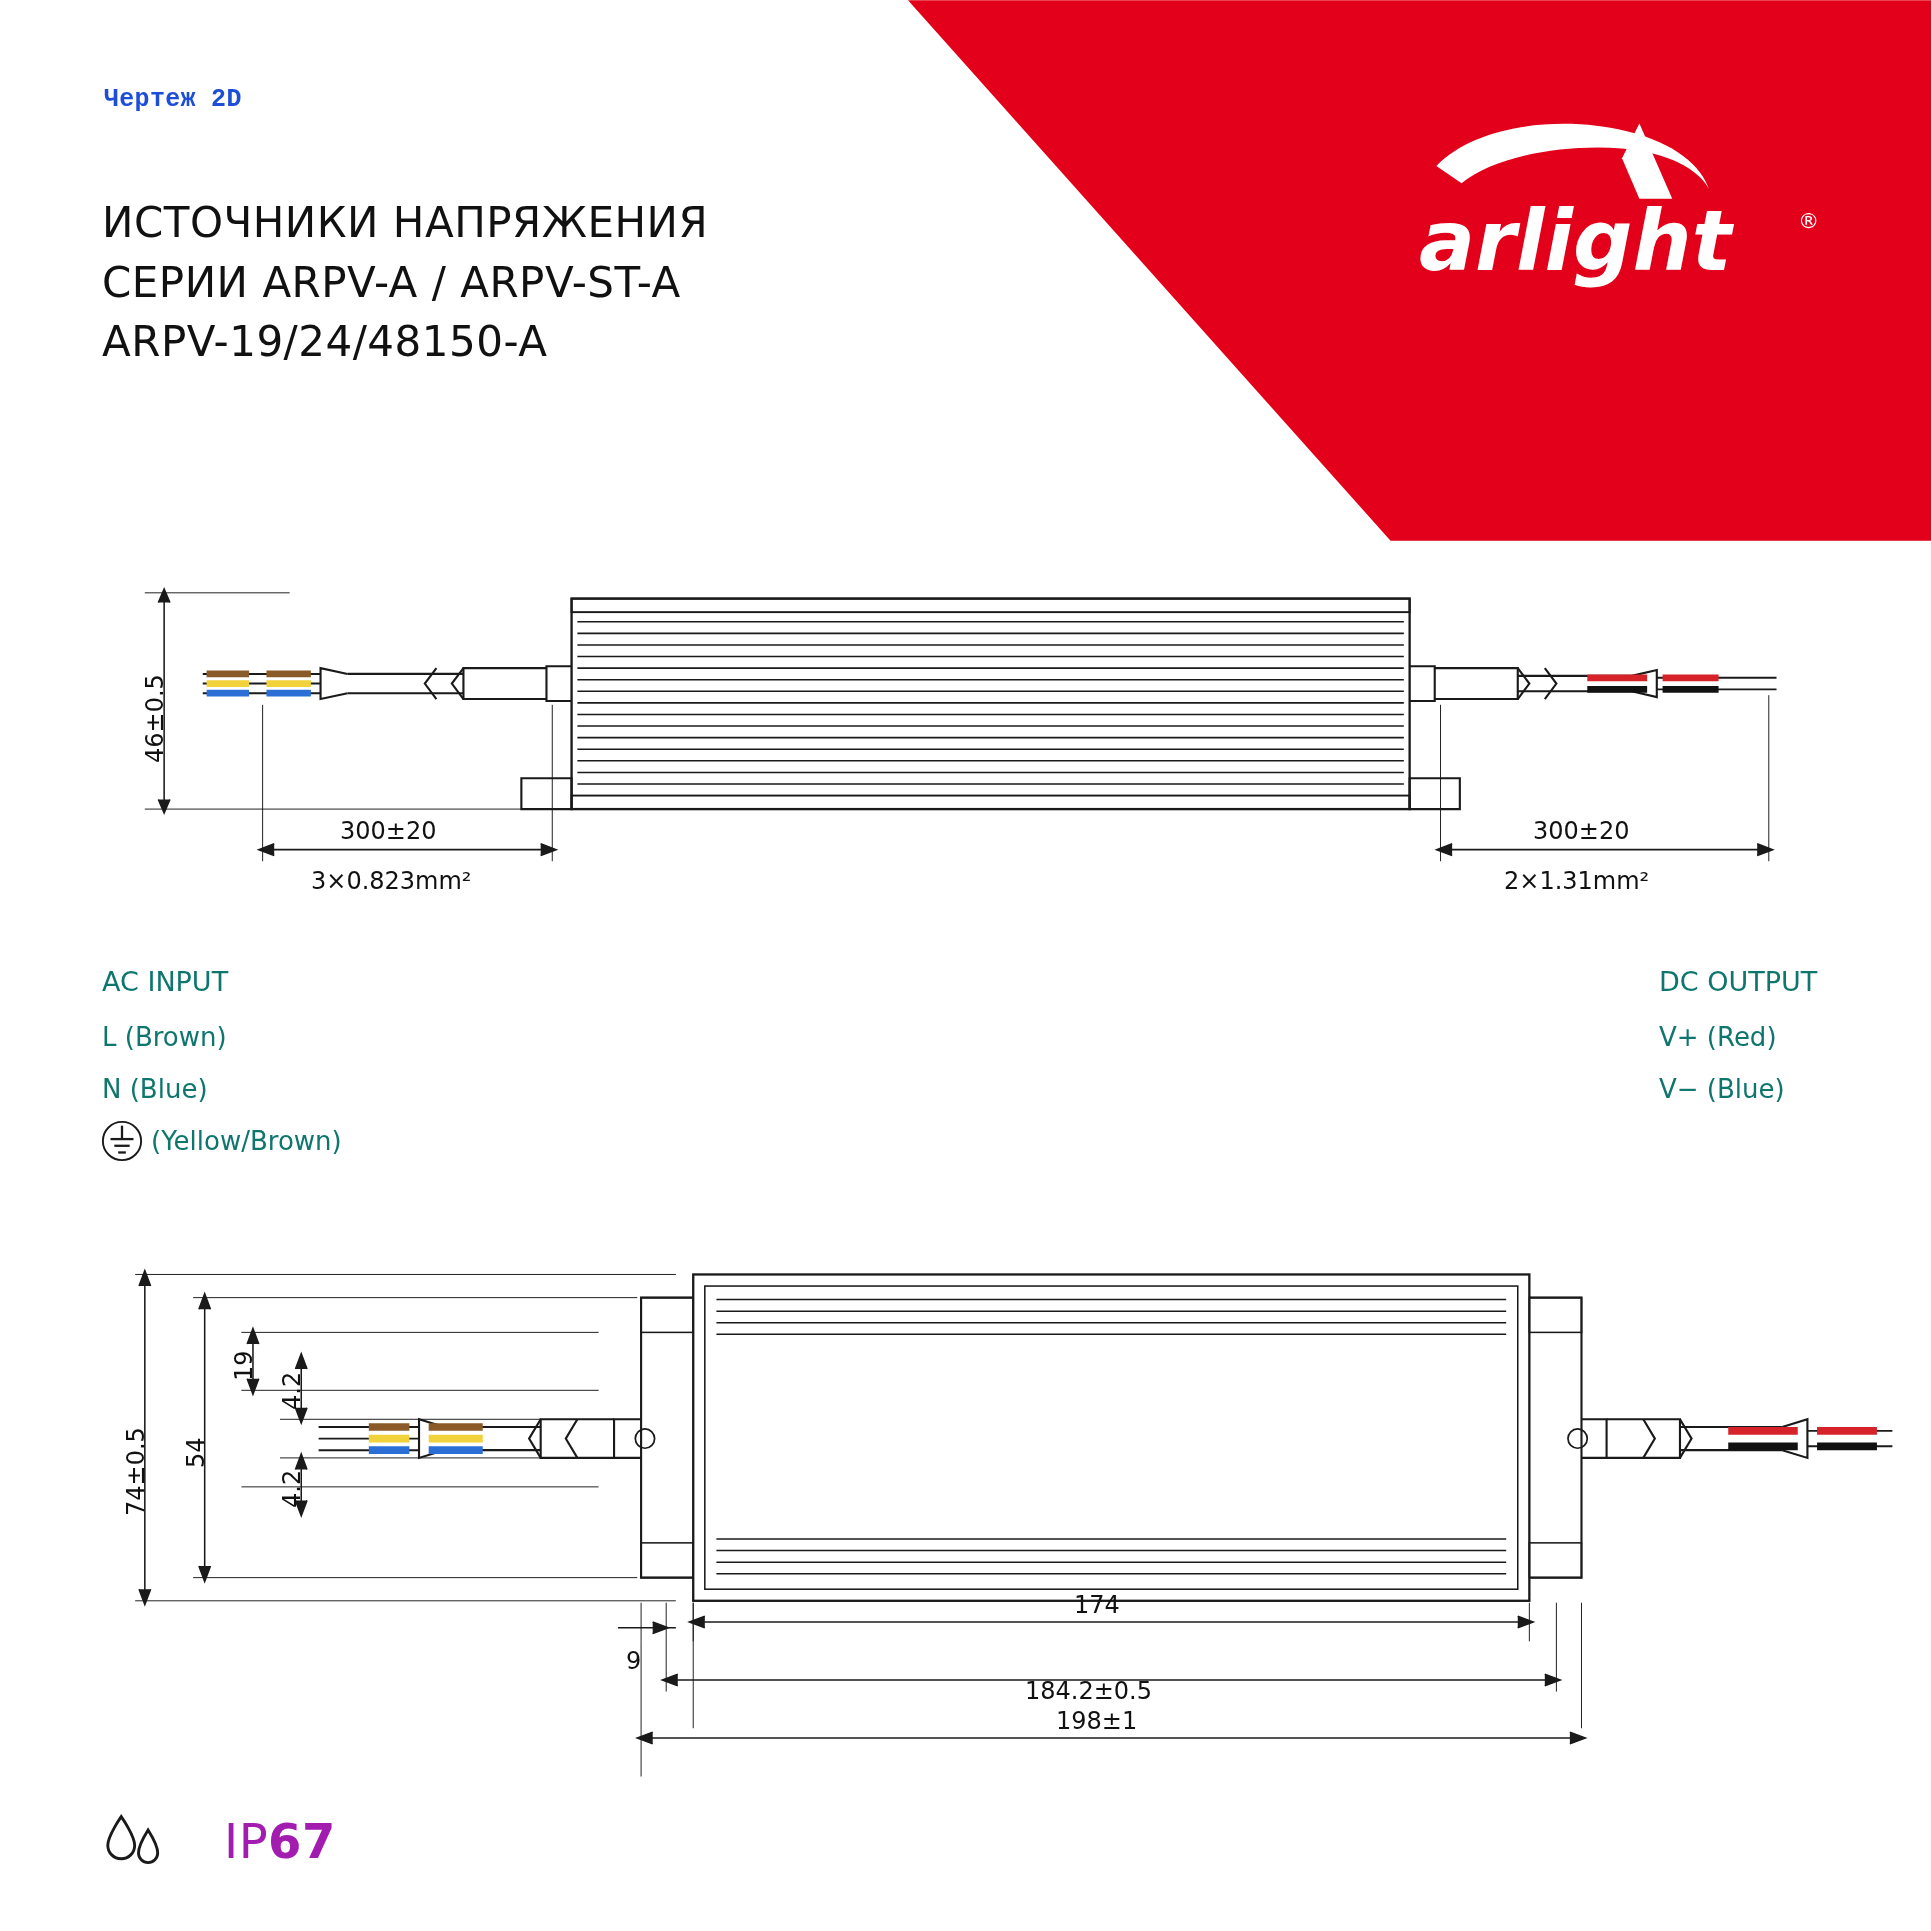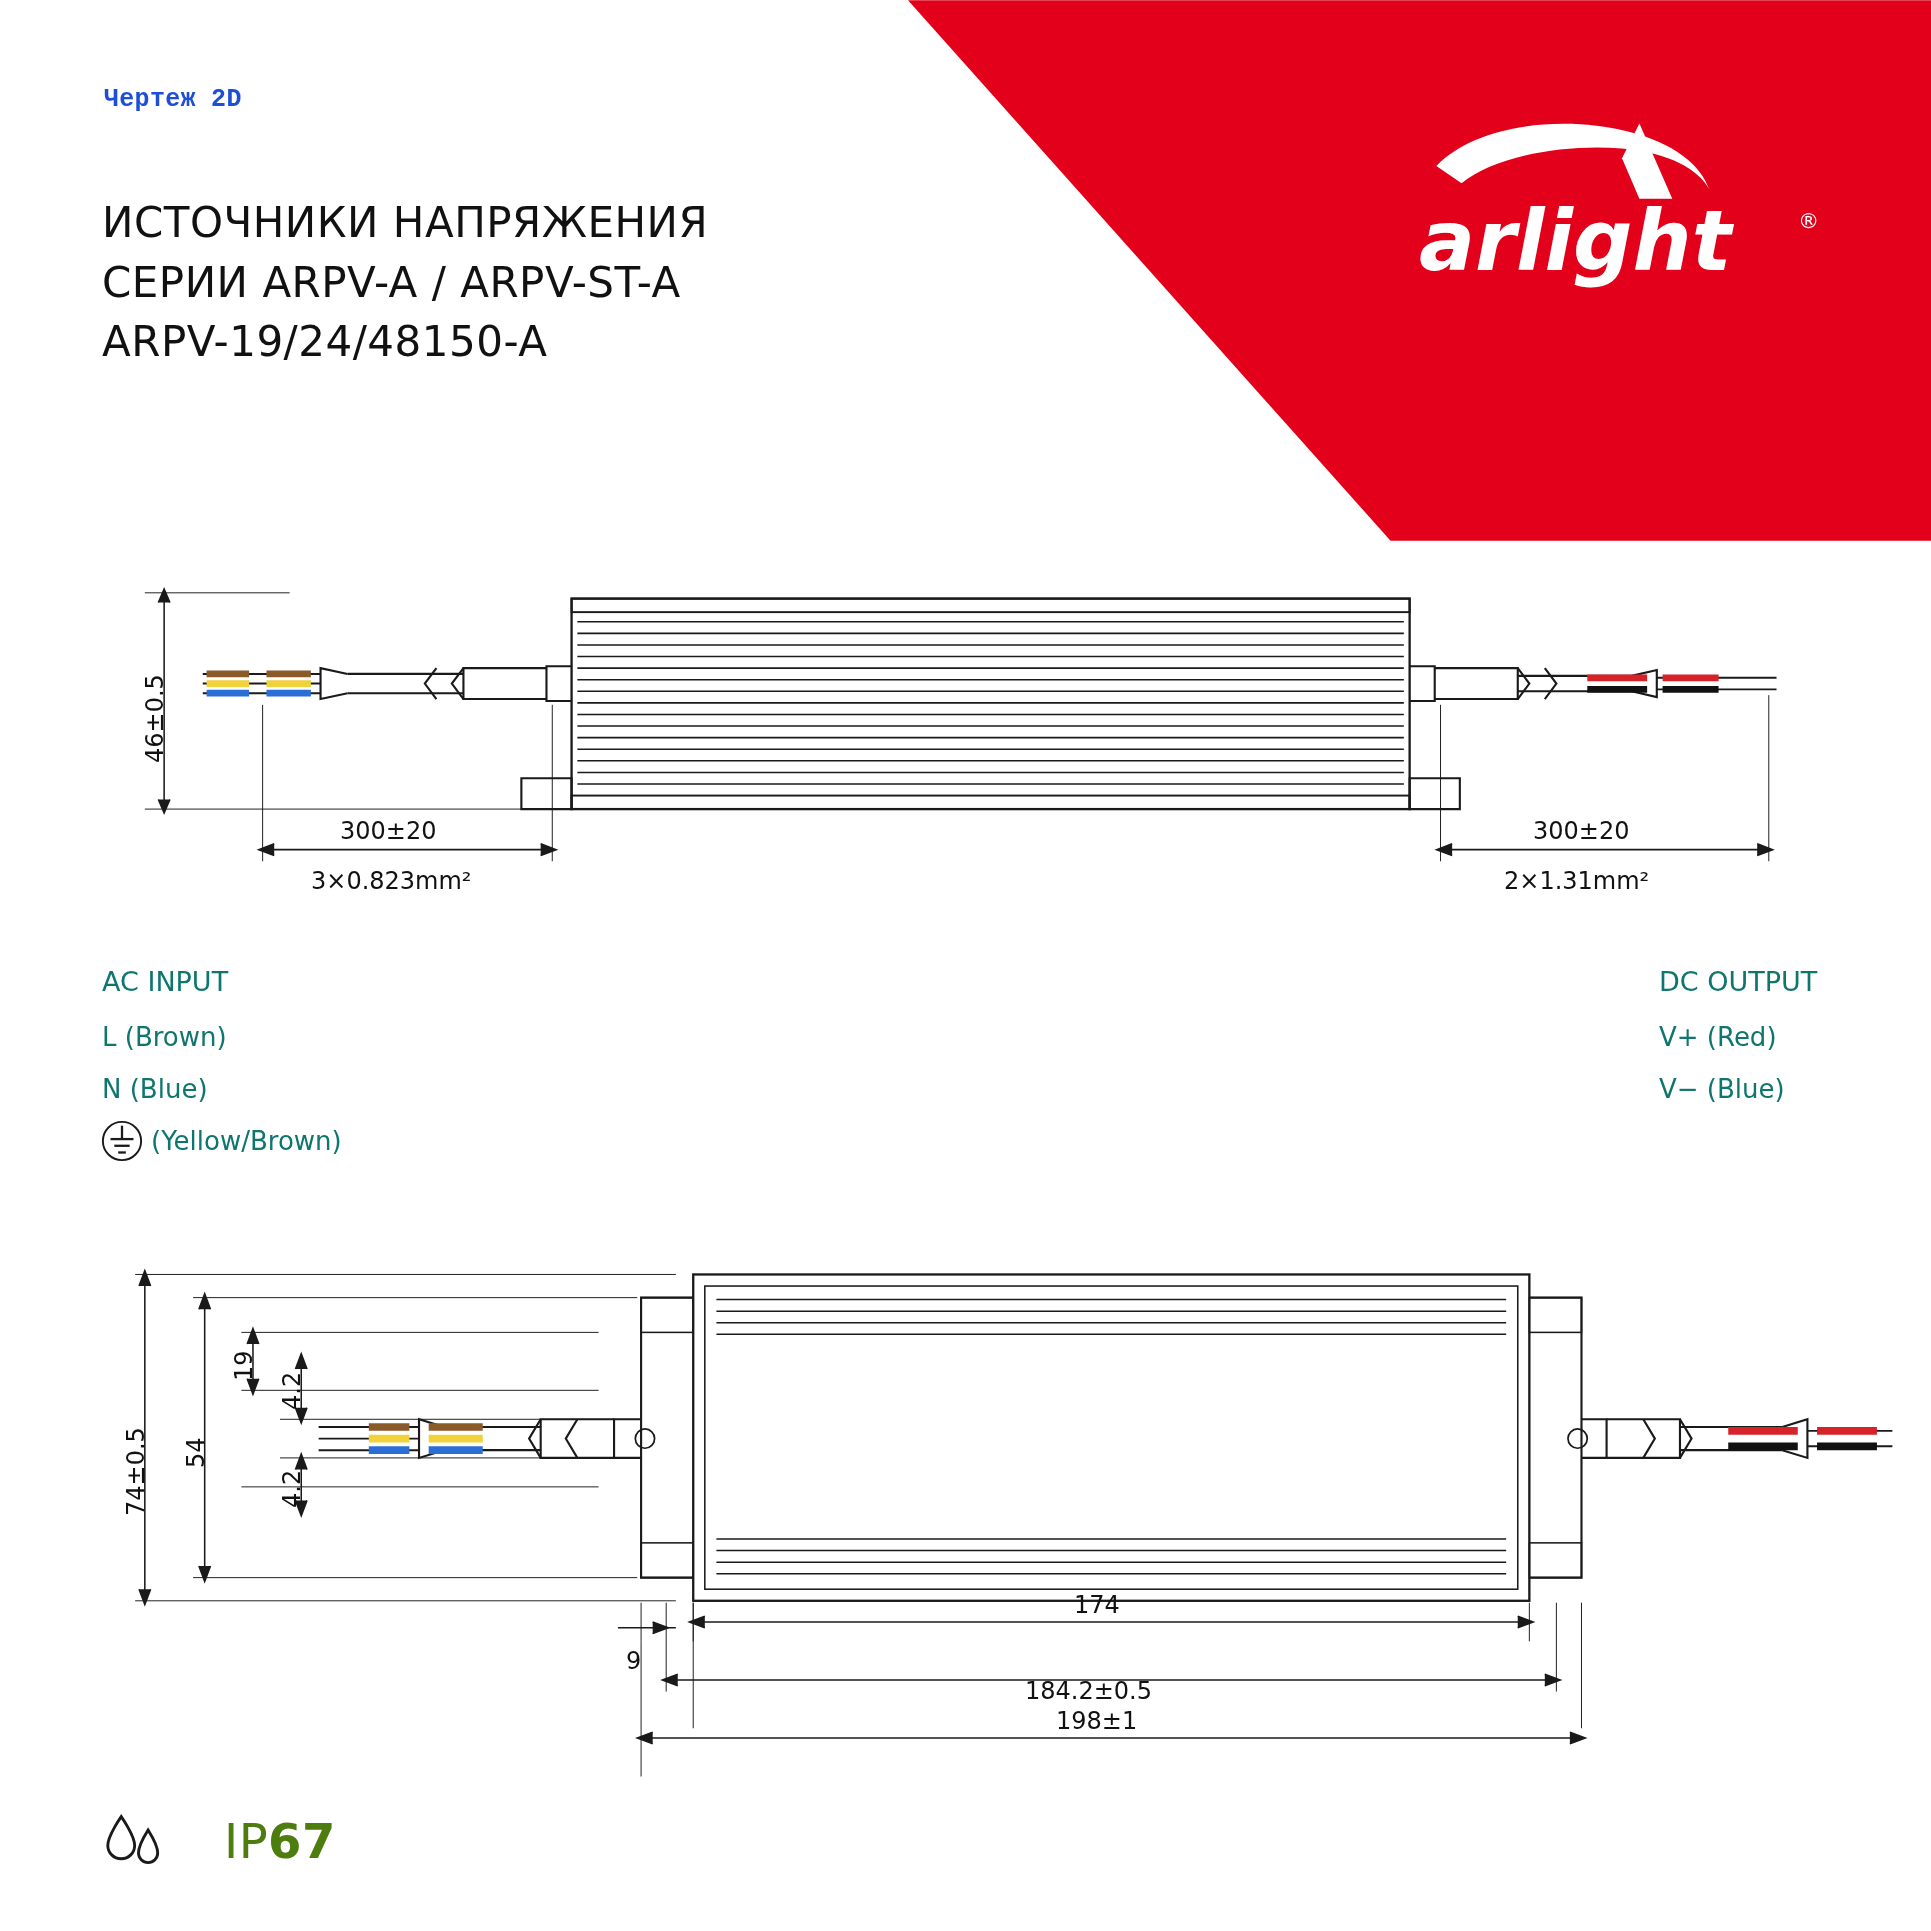--- a/index.html
+++ b/index.html
@@ -76,21 +76,21 @@
     color: #0f766e;
     white-space: nowrap;
   }
   .blk.big { font-size: 27px; }
 
   .ip-text {
     position: absolute;
     left: 224px;
     top: 1813px;
     font-size: 48px;
-    color: #4d7c0f;
+    color: #a21caf;
     letter-spacing: 0.5px;
     text-align: center;
   }
   .ip-text b { font-weight: bold; }
 
   svg.draw {
     position: absolute;
     left: 0;
     top: 0;
     width: 1931px;

